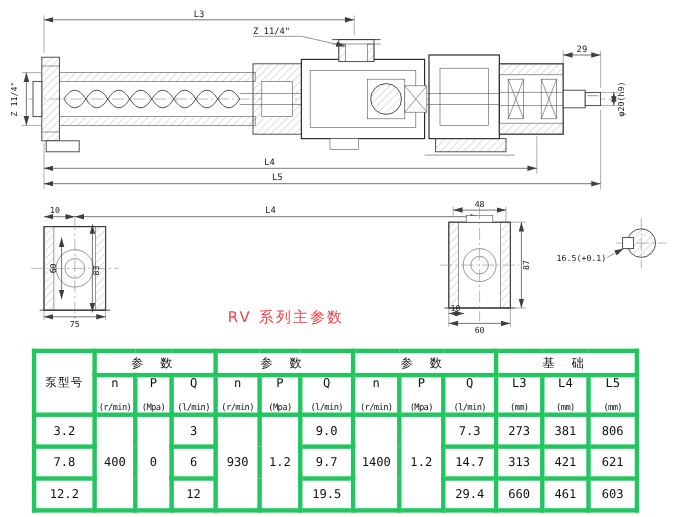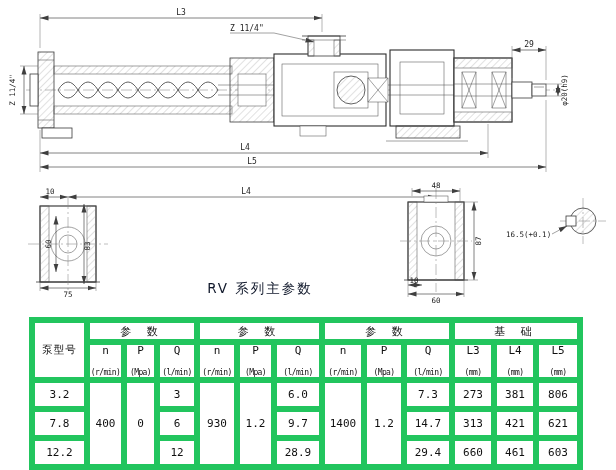--- a/index.html
+++ b/index.html
@@ -11,25 +11,25 @@
   .ln{stroke:#2d2d2d;stroke-width:1.1}
   .md{stroke:#3a3a3a;stroke-width:0.8}
   .tn{stroke:#555;stroke-width:0.55}
   .cl{stroke:#8a8a8a;stroke-width:0.55;stroke-dasharray:11 3 2 3}
   .dim{stroke:#3f3f3f;stroke-width:0.65}
   .ext{stroke:#6a6a6a;stroke-width:0.5}
   text{fill:#1b1b1b;font-family:"DejaVu Sans Mono",monospace}
   .t8{font-size:8px}
   .t7{font-size:7.5px}
   .sheet-title{position:absolute;top:280px;left:148px;width:224px;text-align:center;
-               font-size:13.5px;letter-spacing:2px;color:#0f172a;white-space:nowrap;
+               font-size:13.5px;letter-spacing:2px;color:#ef4444;white-space:nowrap;
                font-family:"DejaVu Sans",sans-serif}
   .tblwrap{position:absolute;top:317px;left:29px}
   table{border-collapse:collapse;table-layout:fixed;border:1.5px solid #262626;background:#fff}
-  td{border:6px solid #22c55e;text-align:center;vertical-align:middle;font-size:11px;
+  td{border:4px solid #22c55e;text-align:center;vertical-align:middle;font-size:11px;
      color:#101010;padding:0;overflow:hidden}
   td .sym{font-size:11px;line-height:12px}
   td .unit{font-size:8px;letter-spacing:-0.6px;margin-top:11px}
   .grp{font-size:11px;letter-spacing:6px;font-family:"DejaVu Sans",sans-serif}
   .modelh{font-size:10.5px;letter-spacing:1px;font-family:Liberation Serif, serif}
 </style>
 </head>
 <body>
 
 <div class="sheet">
@@ -319,41 +319,41 @@
               <div class="unit">(mm)</div>
             </td>
         </tr>
         <tr style="height:29px">
           <td>3.2</td>
           <td rowspan="3">400</td>
           <td rowspan="3">0</td>
           <td>3</td>
           <td rowspan="3">930</td>
           <td rowspan="3">1.2</td>
-          <td>6.0</td>
+          <td>9.0</td>
           <td rowspan="3">1400</td>
           <td rowspan="3">1.2</td>
           <td>7.3</td>
           <td>273</td>
           <td>381</td>
           <td>806</td>
         </tr>
         <tr style="height:29px">
           <td>7.8</td>
           <td>6</td>
           <td>9.7</td>
           <td>14.7</td>
           <td>313</td>
           <td>421</td>
           <td>621</td>
         </tr>
         <tr style="height:29px">
           <td>12.2</td>
           <td>12</td>
-          <td>28.9</td>
+          <td>19.5</td>
           <td>29.4</td>
           <td>660</td>
           <td>461</td>
           <td>603</td>
         </tr>
       </tbody>
     </table>
   </div>
 </div>
 

